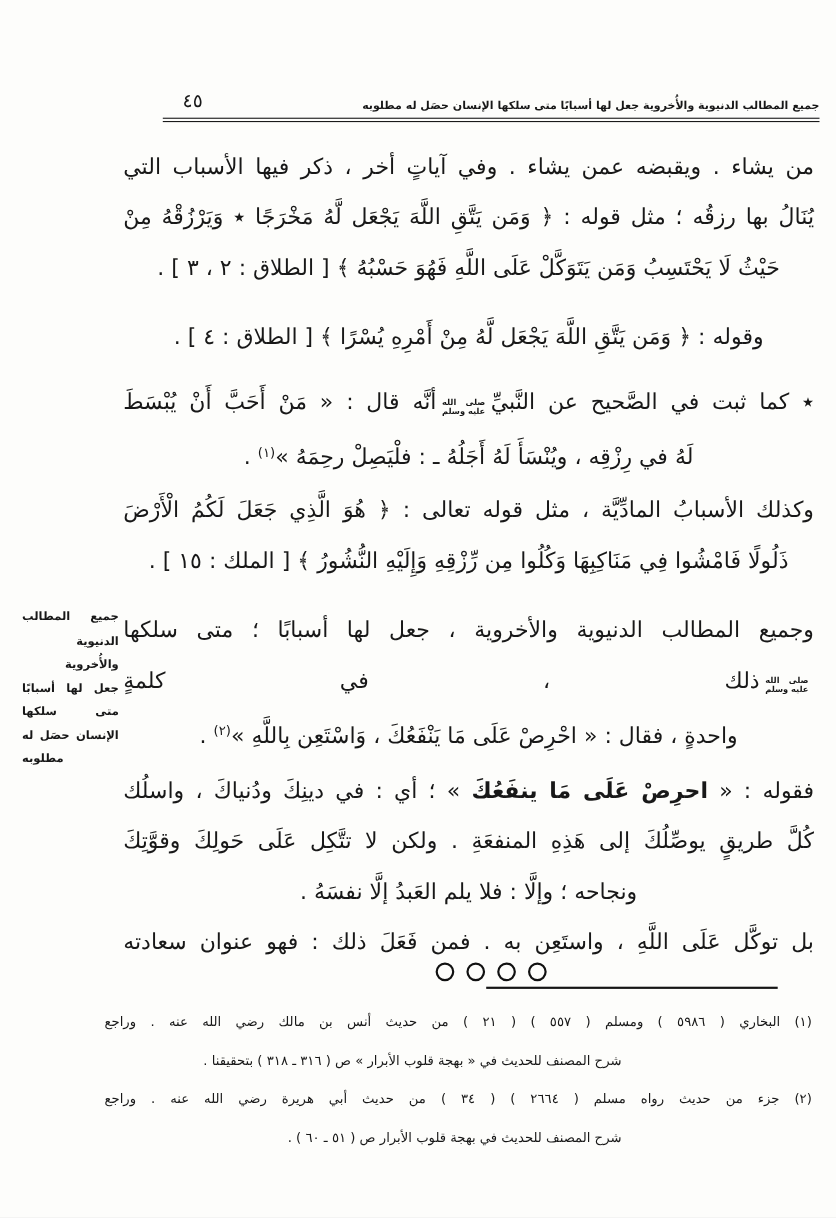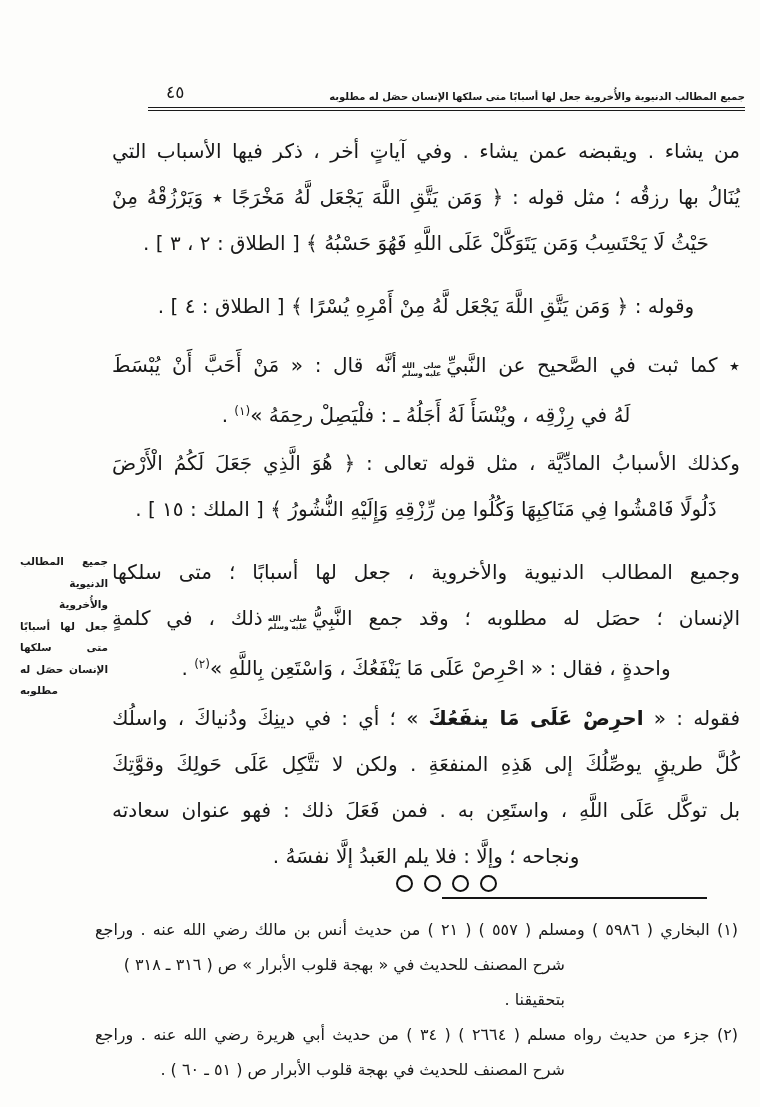--- a/index.html
+++ b/index.html
@@ -58,21 +58,21 @@
     border:2.8px solid #111;border-radius:50%;
     background:transparent;
   }
   
   .fn-rule{
     position:absolute;top:897px;left:442px;width:265px;height:2px;
     background:#151515;
   }
   .footnotes{
     position:absolute;top:912px;right:22px;left:95px;
-    font-size:16px;line-height:35px;
+    font-size:12px;line-height:35px;
   }
   .fn-line{text-align:right;}
   .fn-first{text-align:justify;text-align-last:justify;}
   .fn-cont{padding-right:173px;}
 </style>
 </head>
 <body>
 
 <div class="page">
 
@@ -103,34 +103,34 @@
     </div>
 
     <div class="para gap-lg">
       <div class="bline just">وكذلك الأسبابُ المادِّيَّة ، مثل قوله تعالى : ﴿ هُوَ الَّذِي جَعَلَ لَكُمُ الْأَرْضَ</div>
       <div class="bline">ذَلُولًا فَامْشُوا فِي مَنَاكِبِهَا وَكُلُوا مِن رِّزْقِهِ وَإِلَيْهِ النُّشُورُ ﴾ [ الملك : ١٥ ] .</div>
     </div>
 
     <div class="para gap-sm">
       <div class="bline just">وجميع المطالب الدنيوية والأخروية ، جعل لها أسبابًا ؛ متى سلكها</div>
       <div class="bline just">
-        <span>الإنسان ؛ حصَل له مطلوبه ؛ وقد جمع النَّبِيُّ</span><span class="saw"><span>صلى الله</span><span>عليه وسلم</span></span><span>ذلك ، في كلمةٍ</span>
+        <span class="saw"><span>صلى الله</span><span>عليه وسلم</span></span><span>ذلك ، في كلمةٍ</span>
       </div>
       <div class="bline">
         <span>واحدةٍ ، فقال : « احْرِصْ عَلَى مَا يَنْفَعُكَ ، وَاسْتَعِن بِاللَّهِ »</span><span class="supref">(٢)</span><span> .</span>
       </div>
     </div>
 
     <div class="para">
       <div class="bline just">
         <span>فقوله : «</span> <span class="bold">احرِصْ عَلَى مَا ينفَعُكَ</span> <span>» ؛ أي : في دينِكَ ودُنياكَ ، واسلُك</span>
       </div>
       <div class="bline just">كُلَّ طريقٍ يوصِّلُكَ إلى هَذِهِ المنفعَةِ . ولكن لا تتَّكِل عَلَى حَولِكَ وقوَّتِكَ</div>
+      <div class="bline">ونجاحه ؛ وإلَّا : فلا يلم العَبدُ إلَّا نفسَهُ .</div>
       <div class="bline just">بل توكَّل عَلَى اللَّهِ ، واستَعِن به . فمن فَعَلَ ذلك : فهو عنوان سعادته</div>
-      <div class="bline">ونجاحه ؛ وإلَّا : فلا يلم العَبدُ إلَّا نفسَهُ .</div>
     </div>
 
   </div>
 
   <div class="margin-note">
     <div class="mn-line mn-just">جميع المطالب</div>
     <div class="mn-line mn-just">الدنيوية والأُخروية</div>
     <div class="mn-line mn-just">جعل لها أسبابًا</div>
     <div class="mn-line mn-just">متى سلكها</div>
     <div class="mn-line mn-just">الإنسان حصَل له</div>

